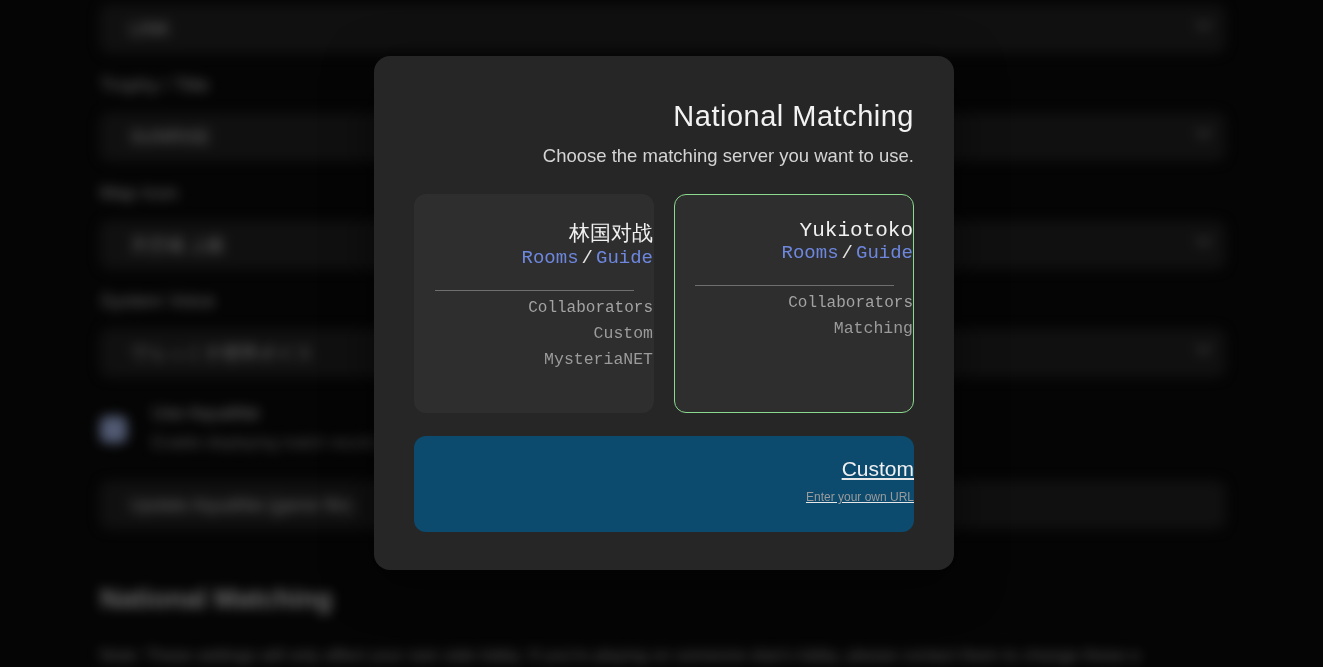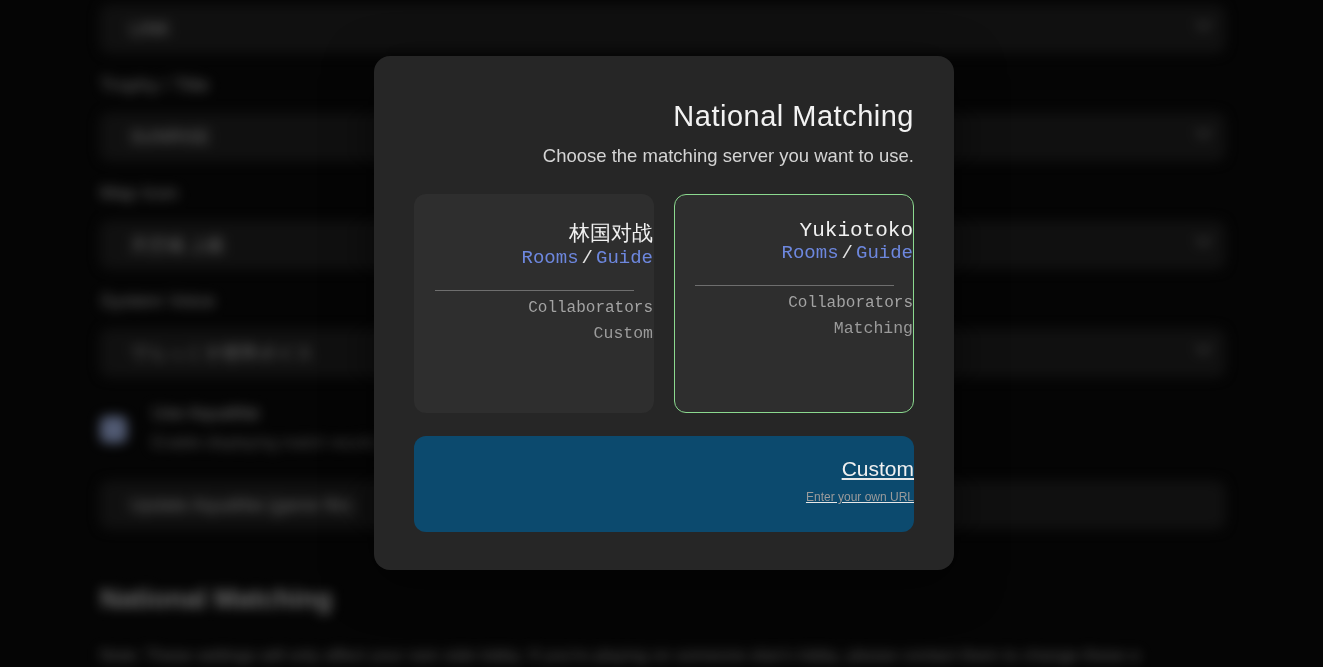--- a/index.html
+++ b/index.html
@@ -257,20 +257,21 @@
   <div class="server-row">
 
     <div class="server-card">
       <div class="server-name">林国对战</div>
       <div class="server-links">
         <a>Rooms</a><span class="link-sep">/</span><a>Guide</a>
       </div>
       <hr class="card-divider">
       <div class="collab-title">Collaborators</div>
       <div class="collab-name">Custom</div>
+      <div class="collab-name">MysteriaNET</div>
     </div>
 
     <div class="server-card selected">
       <div class="server-name">Yukiotoko</div>
       <div class="server-links">
         <a>Rooms</a><span class="link-sep">/</span><a>Guide</a>
       </div>
       <hr class="card-divider">
       <div class="collab-title">Collaborators</div>
       <div class="collab-name">Matching</div>

